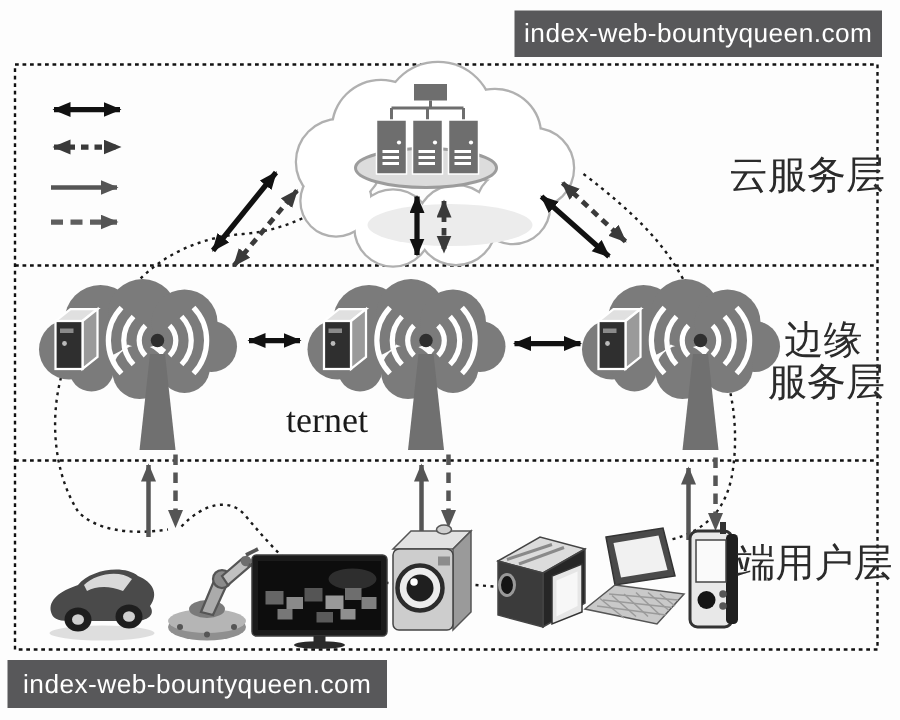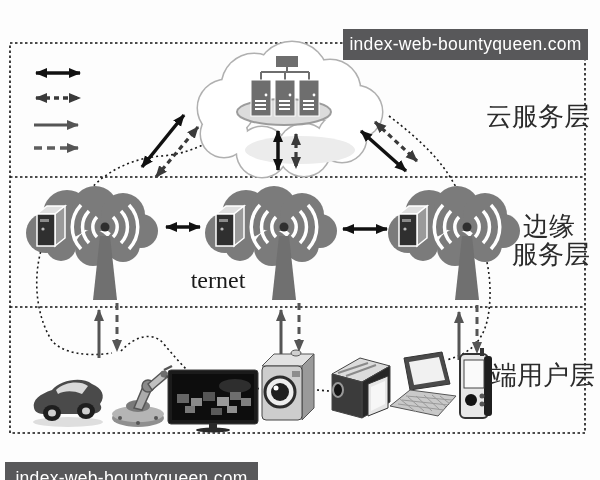--- a/index.html
+++ b/index.html
@@ -2,21 +2,21 @@
 <html><head>
 <meta charset="utf-8">
 <style>
   html,body{margin:0;padding:0;background:#fdfdfd;}
   #stage{position:relative;width:600px;height:480px;overflow:hidden;
          font-family:"Liberation Sans",sans-serif;background:#fdfdfd;}
   #diagram-svg{position:absolute;left:0;top:0;}
   .watermark{position:absolute;background:#58585a;color:#fff;
              display:flex;align-items:center;justify-content:center;
              font-size:17.5px;letter-spacing:.3px;
-             font-family:"Liberation Sans",sans-serif;margin-top:22px;}
+             font-family:"Liberation Sans",sans-serif;}
   #wm-top{left:343px;top:7px;width:245px;height:31px;}
   #wm-bottom{left:5px;top:440px;width:253px;height:32px;}
   .cjk{font-family:"Liberation Serif","DejaVu Serif",serif;}
 </style>
 </head>
 <body>
 
 <div id="stage">
 
   <svg id="diagram-svg" width="600" height="480" viewBox="0 0 600 480">

